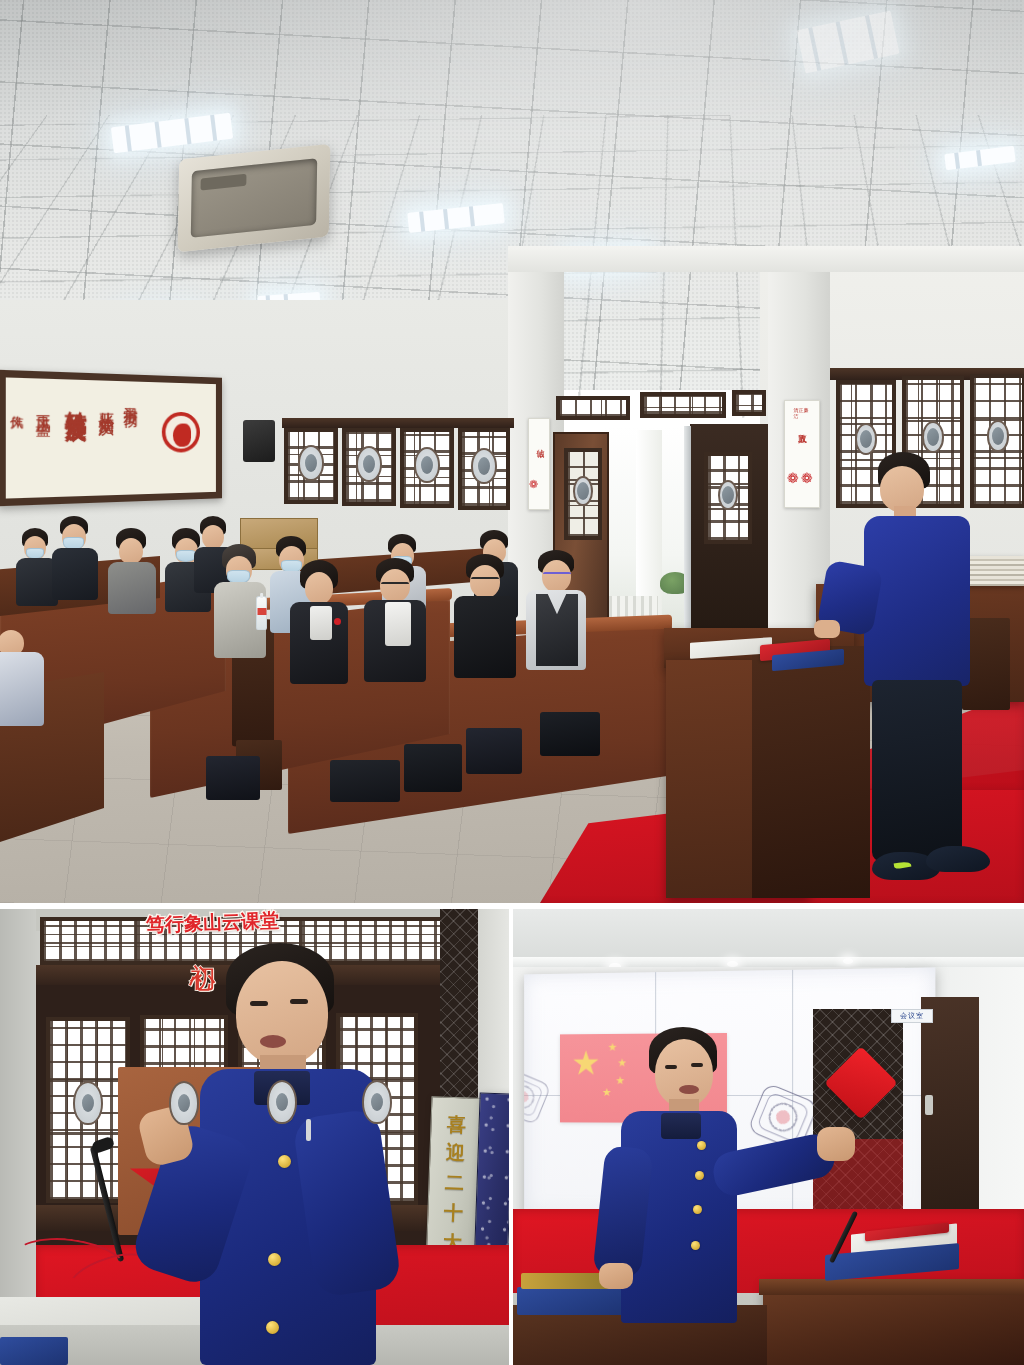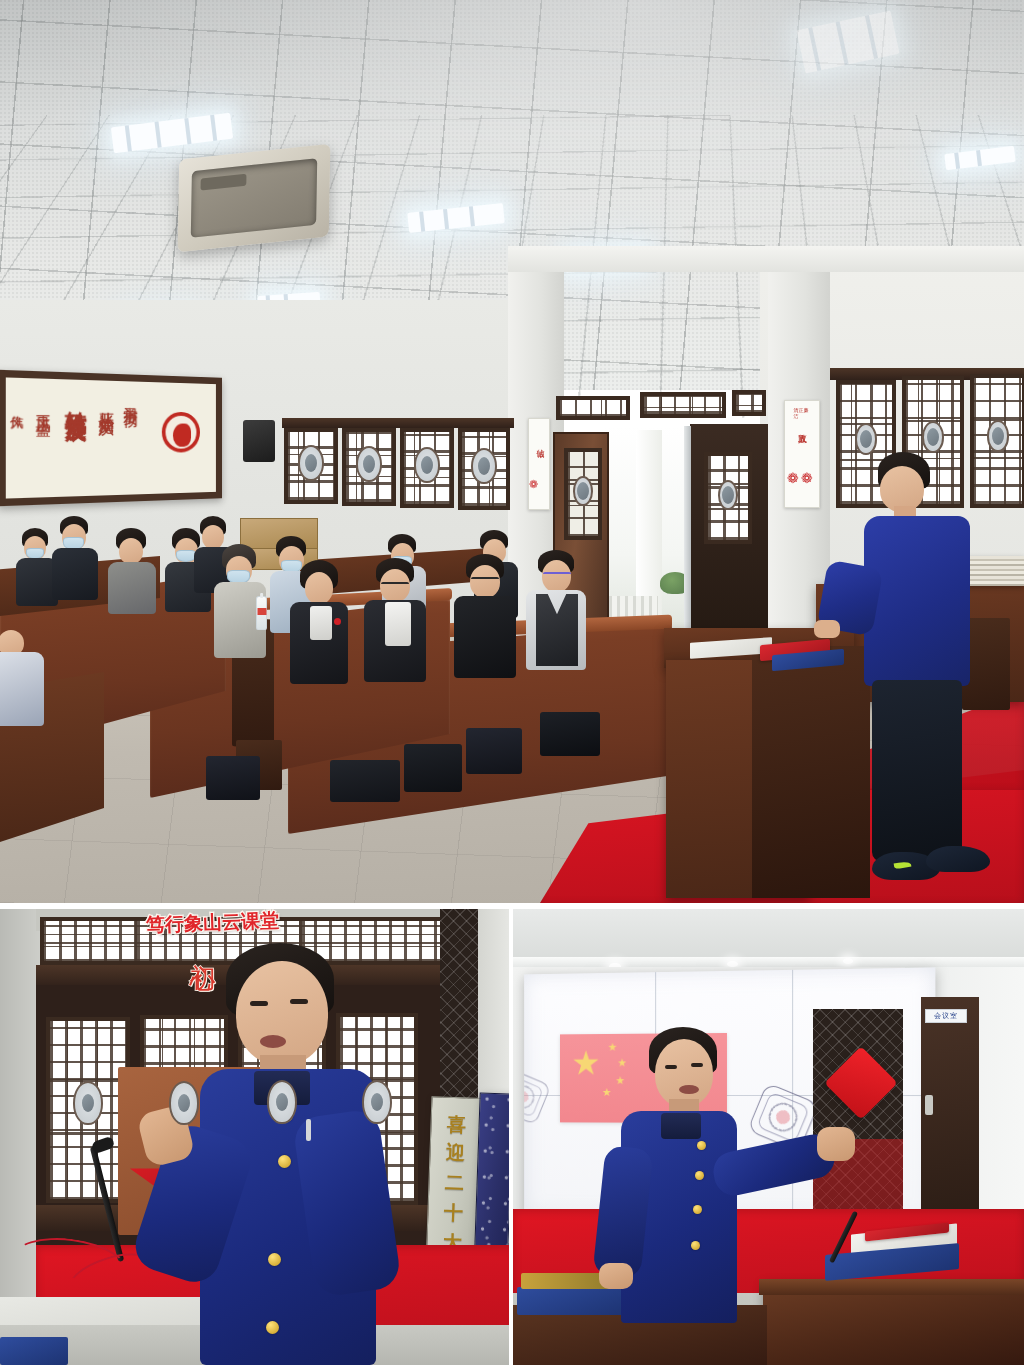--- a/index.html
+++ b/index.html
@@ -349,21 +349,21 @@
   .screenmesh{
     position:absolute;
     background:#2a211c;
     background-image:
       repeating-linear-gradient(45deg, rgba(255,255,255,.14) 0 1.2px, transparent 1.2px 9px),
       repeating-linear-gradient(-45deg, rgba(255,255,255,.14) 0 1.2px, transparent 1.2px 9px);
   }
   .wallsign{
     position:absolute; background:#f4f6f8; border:1px solid #ccd2d8;
     color:#24408a; font-size:7px; font-family:"DejaVu Serif",serif;
-    display:flex; align-items:center; justify-content:center; letter-spacing:1px;margin-left:34px;
+    display:flex; align-items:center; justify-content:center; letter-spacing:1px;
   }
   .podium{
     position:absolute;
     background:linear-gradient(170deg,#6a3b23,#4a2616 60%,#35190f);
     box-shadow:0 -3px 10px rgba(0,0,0,.3);
   }
   .stack-books{
     position:absolute;
     background:repeating-linear-gradient(180deg,#e7e3d8 0 3px,#c7c2b4 3px 5px,#ece9de 5px 8px,#b9b4a6 8px 10px);
     box-shadow:0 2px 5px rgba(0,0,0,.3);

